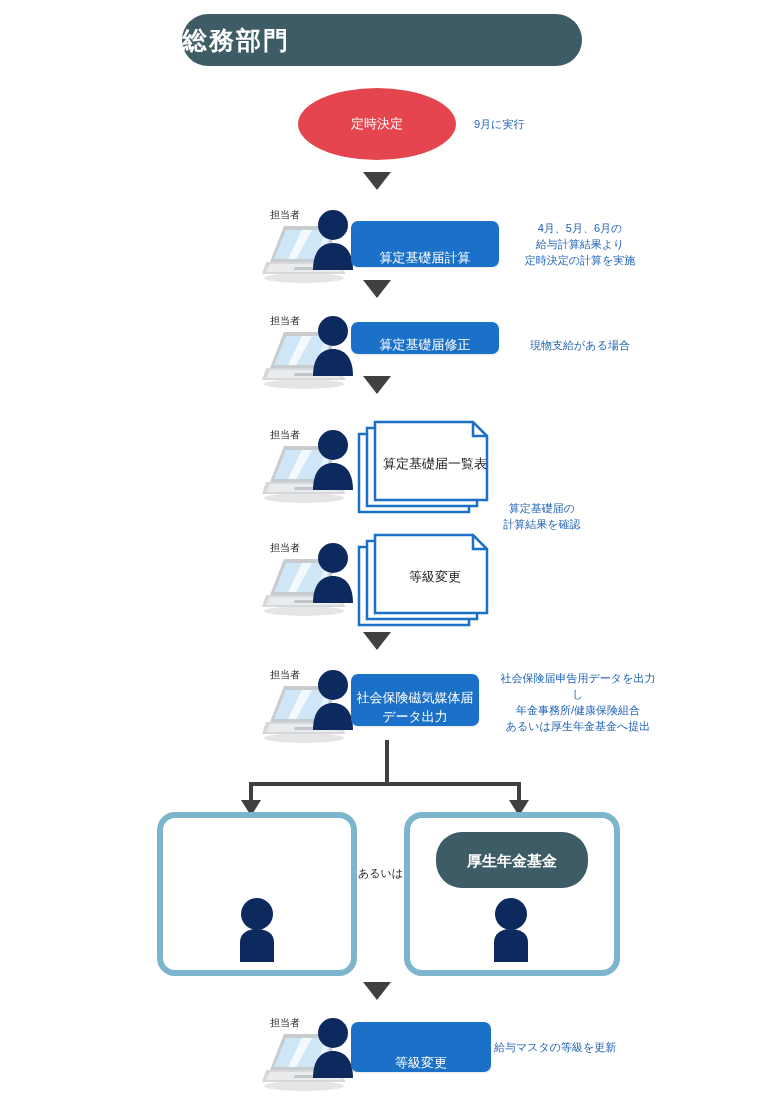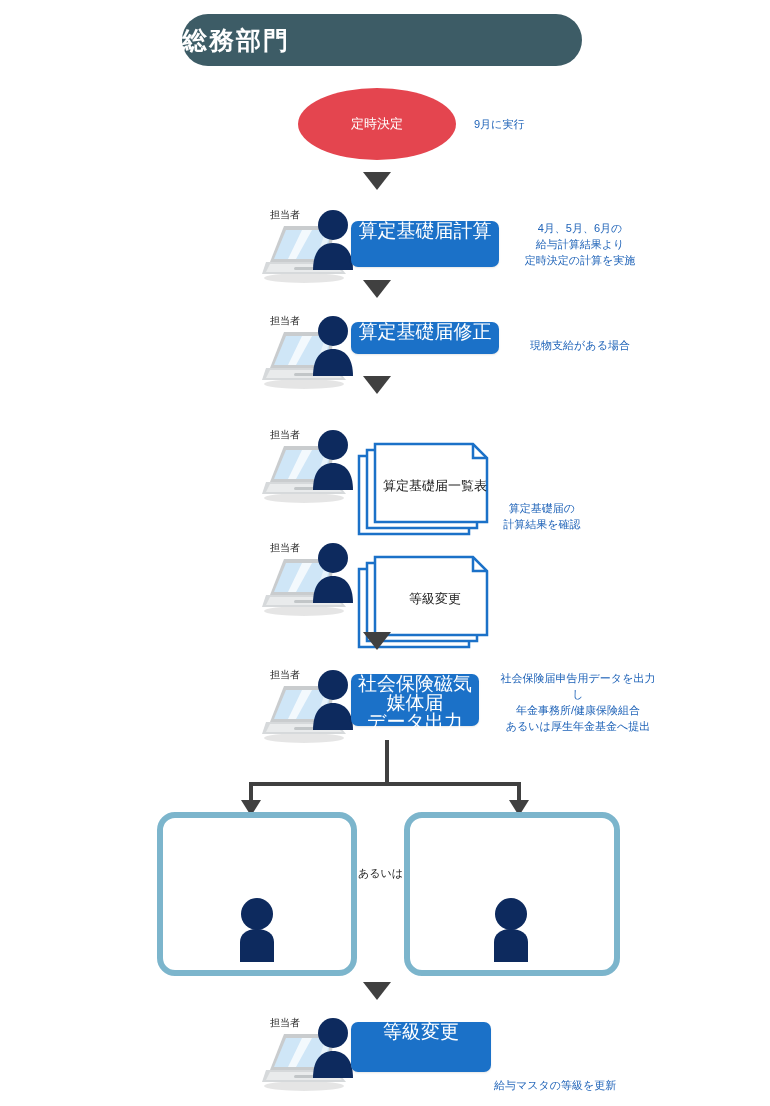--- a/index.html
+++ b/index.html
@@ -29,41 +29,41 @@
   
   .annot{
     color:#1f63b8;font-size:11px;line-height:16px;text-align:center;
     white-space:pre-line;
   }
   .annot-left{text-align:left;}
 
   
   .proc-box{
     background:#1b71c8;border-radius:7px;
-    display:flex;align-items:flex-start;justify-content:center;
-    color:#ffffff;font-size:19px;line-height:19px;text-align:center;
+    display:flex;align-items:flex-end;justify-content:center;
+    color:#ffffff;font-size:13px;line-height:19px;text-align:center;
     box-shadow:0 1px 2px rgba(0,0,0,.10);
   }
 
   
   .tri{
     width:0;height:0;
     border-left:14px solid transparent;
     border-right:14px solid transparent;
     border-top:18px solid #404040;
   }
 
   
   .actor{width:92px;height:72px;}
   .actor-label{
     color:#222;font-size:10px;line-height:12px;white-space:nowrap;
   }
 
   
-  .doc-stack{width:132px;height:100px;margin-top:22px;}
+  .doc-stack{width:132px;height:100px;}
   .doc-text{
     position:absolute;left:0;top:0;width:100%;height:100%;
     display:flex;align-items:center;justify-content:center;
     color:#222;font-size:13px;
   }
 
   
   .org-box{
     border:6px solid #7cb5cc;border-radius:18px;background:#ffffff;
   }
@@ -237,20 +237,23 @@
 </svg>
 
 <div class="abs org-box" style="left:157px;top:812px;width:188px;height:152px;">
   <svg class="org-person" style="left:63px;top:78px;width:62px;height:66px;" viewBox="0 0 62 66">
     <circle cx="31" cy="18" r="16" fill="#0d2a5e"></circle>
     <path d="M14 66 L14 46 C14 38 21 33 31 33 C41 33 48 38 48 46 L48 66 Z" fill="#0d2a5e"></path>
   </svg>
 </div>
 
 <div class="abs org-box" style="left:404px;top:812px;width:204px;height:152px;">
+  <div class="org-pill" style="left:26px;top:14px;width:152px;height:56px;">
+    <span style="white-space:pre-line;">厚生年金基金</span>
+  </div>
   <svg class="org-person" style="left:70px;top:78px;width:62px;height:66px;" viewBox="0 0 62 66">
     <circle cx="31" cy="18" r="16" fill="#0d2a5e"></circle>
     <path d="M14 66 L14 46 C14 38 21 33 31 33 C41 33 48 38 48 46 L48 66 Z" fill="#0d2a5e"></path>
   </svg>
 </div>
 
 <div class="abs branch-label" style="left:352px;top:866px;">あるいは</div>
 
 <div class="abs tri" style="left:363px;top:982px;"></div>
 
@@ -265,13 +268,13 @@
   <rect x="36" y="55" width="20" height="3" rx="1.5" fill="#c2c6c8"></rect>
 </svg>
 <svg class="abs" style="left:310px;top:1016px;width:46px;height:62px;" viewBox="0 0 46 62">
   <circle cx="23" cy="17" r="15" fill="#0d2a5e"></circle>
   <path d="M3 62 C3 44 11 35 23 35 C35 35 43 44 43 62 Z" fill="#0d2a5e"></path>
 </svg>
 <div class="abs actor-label" style="left:270px;top:1017px;">担当者</div>
 <div class="abs proc-box" style="left:351px;top:1022px;width:140px;height:50px;">
   <span>等級変更</span>
 </div>
-<div class="abs annot annot-left" style="left:494px;top:1039px;width:150px;margin-top:38px;">給与マスタの等級を更新</div>
+<div class="abs annot annot-left" style="left:494px;top:1039px;width:150px;">給与マスタの等級を更新</div>
 
 </body></html>

